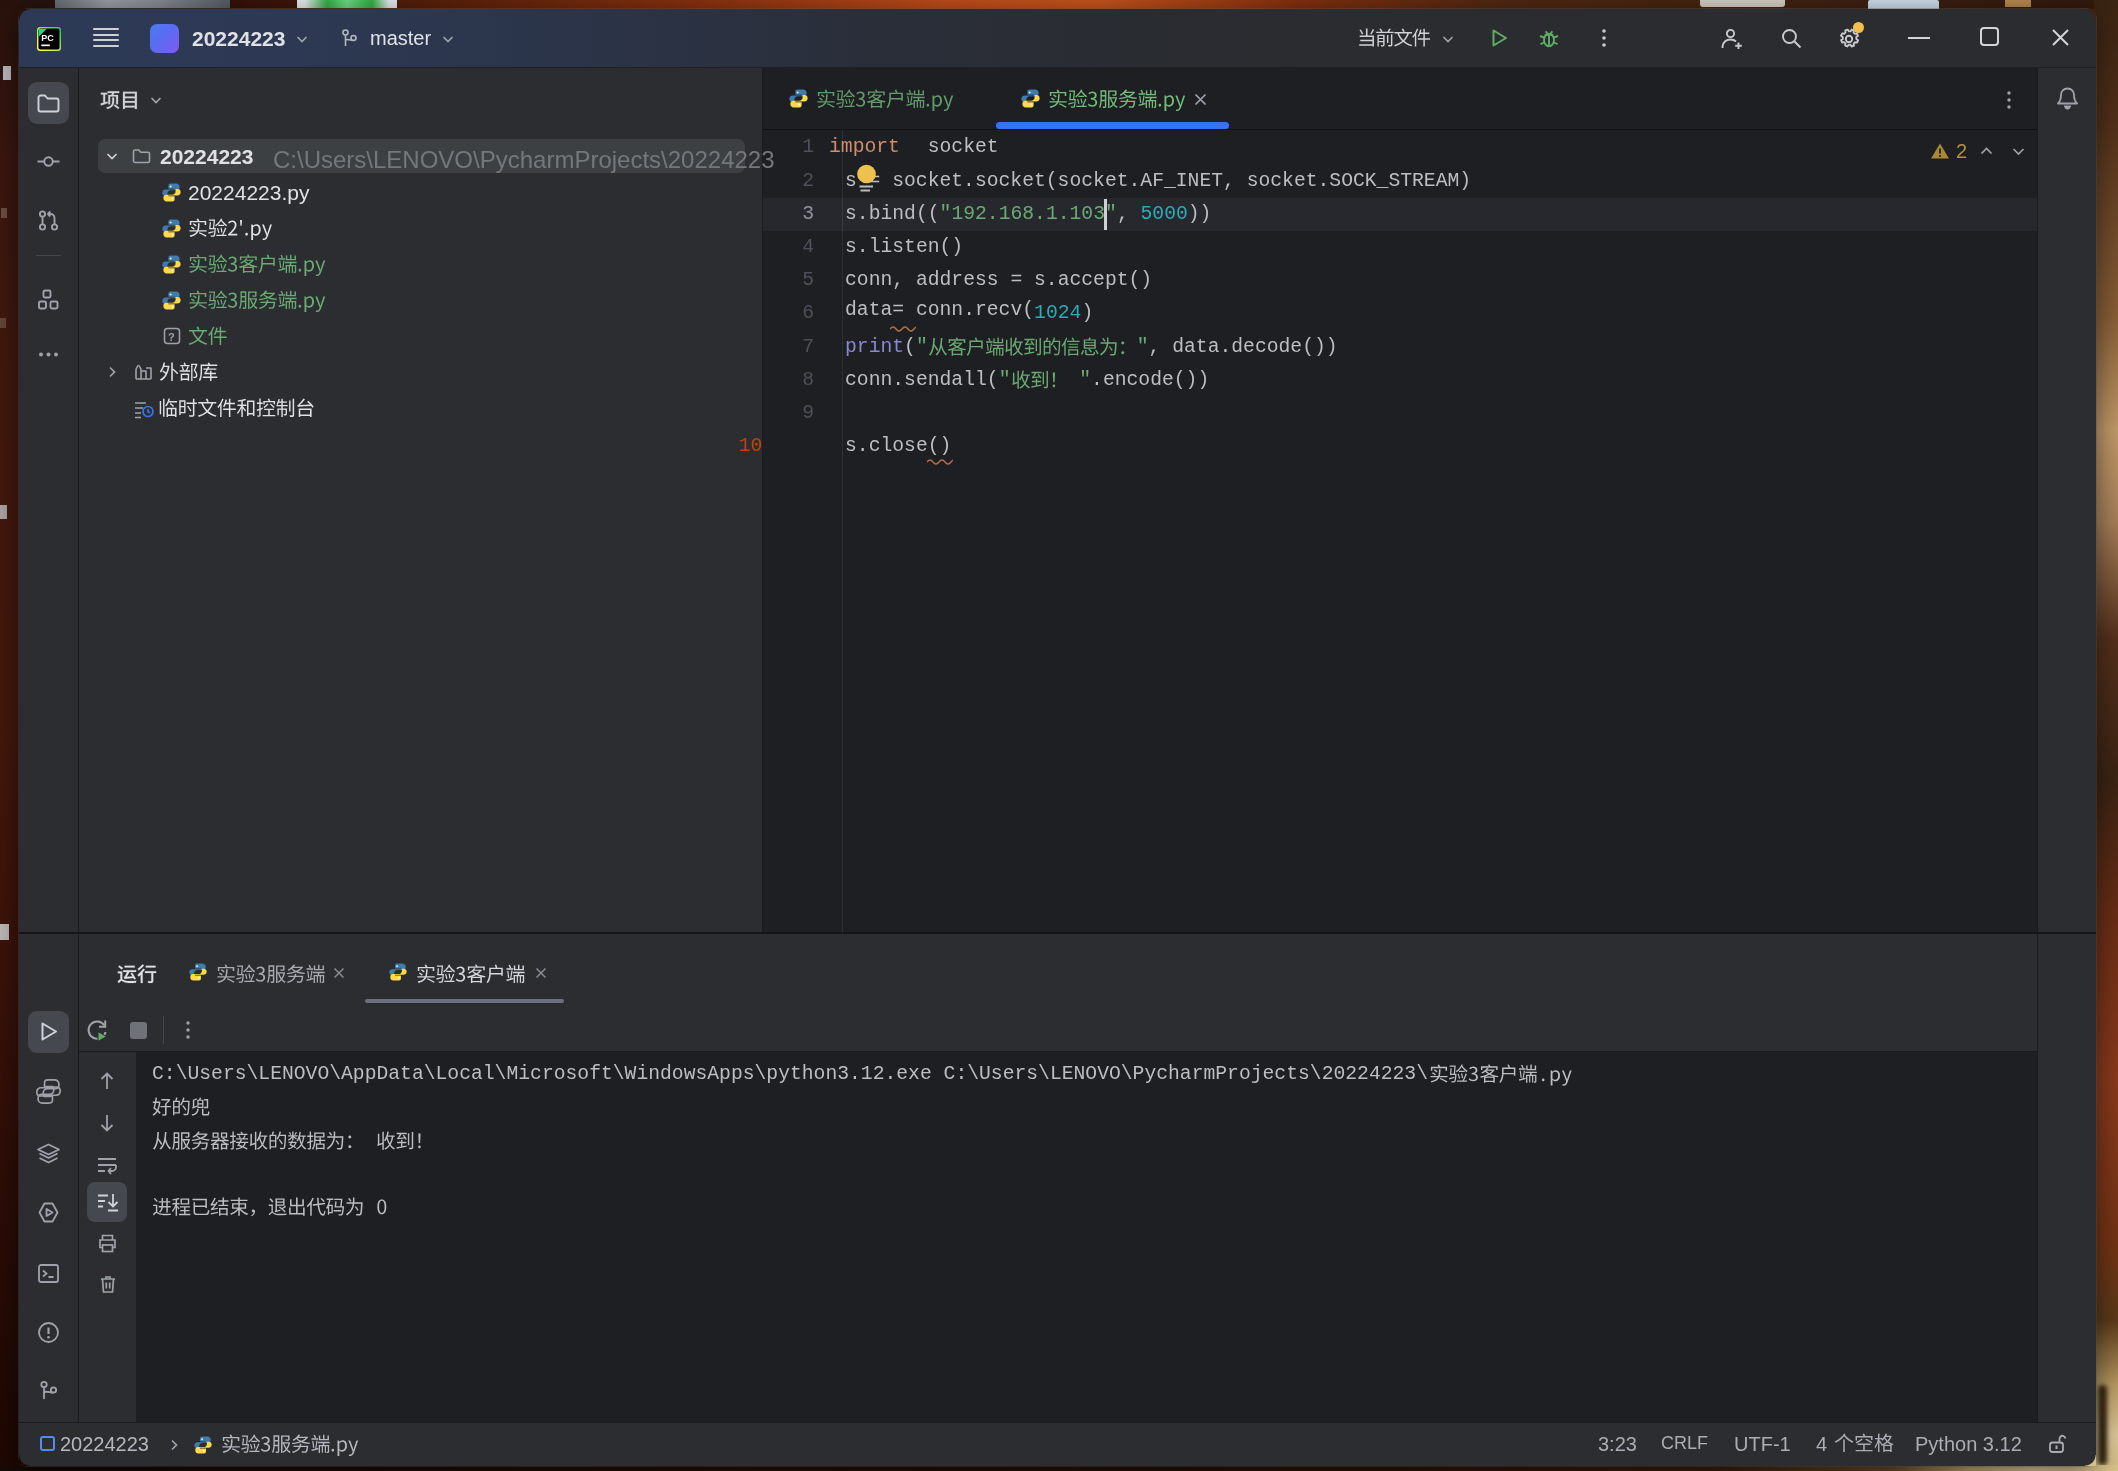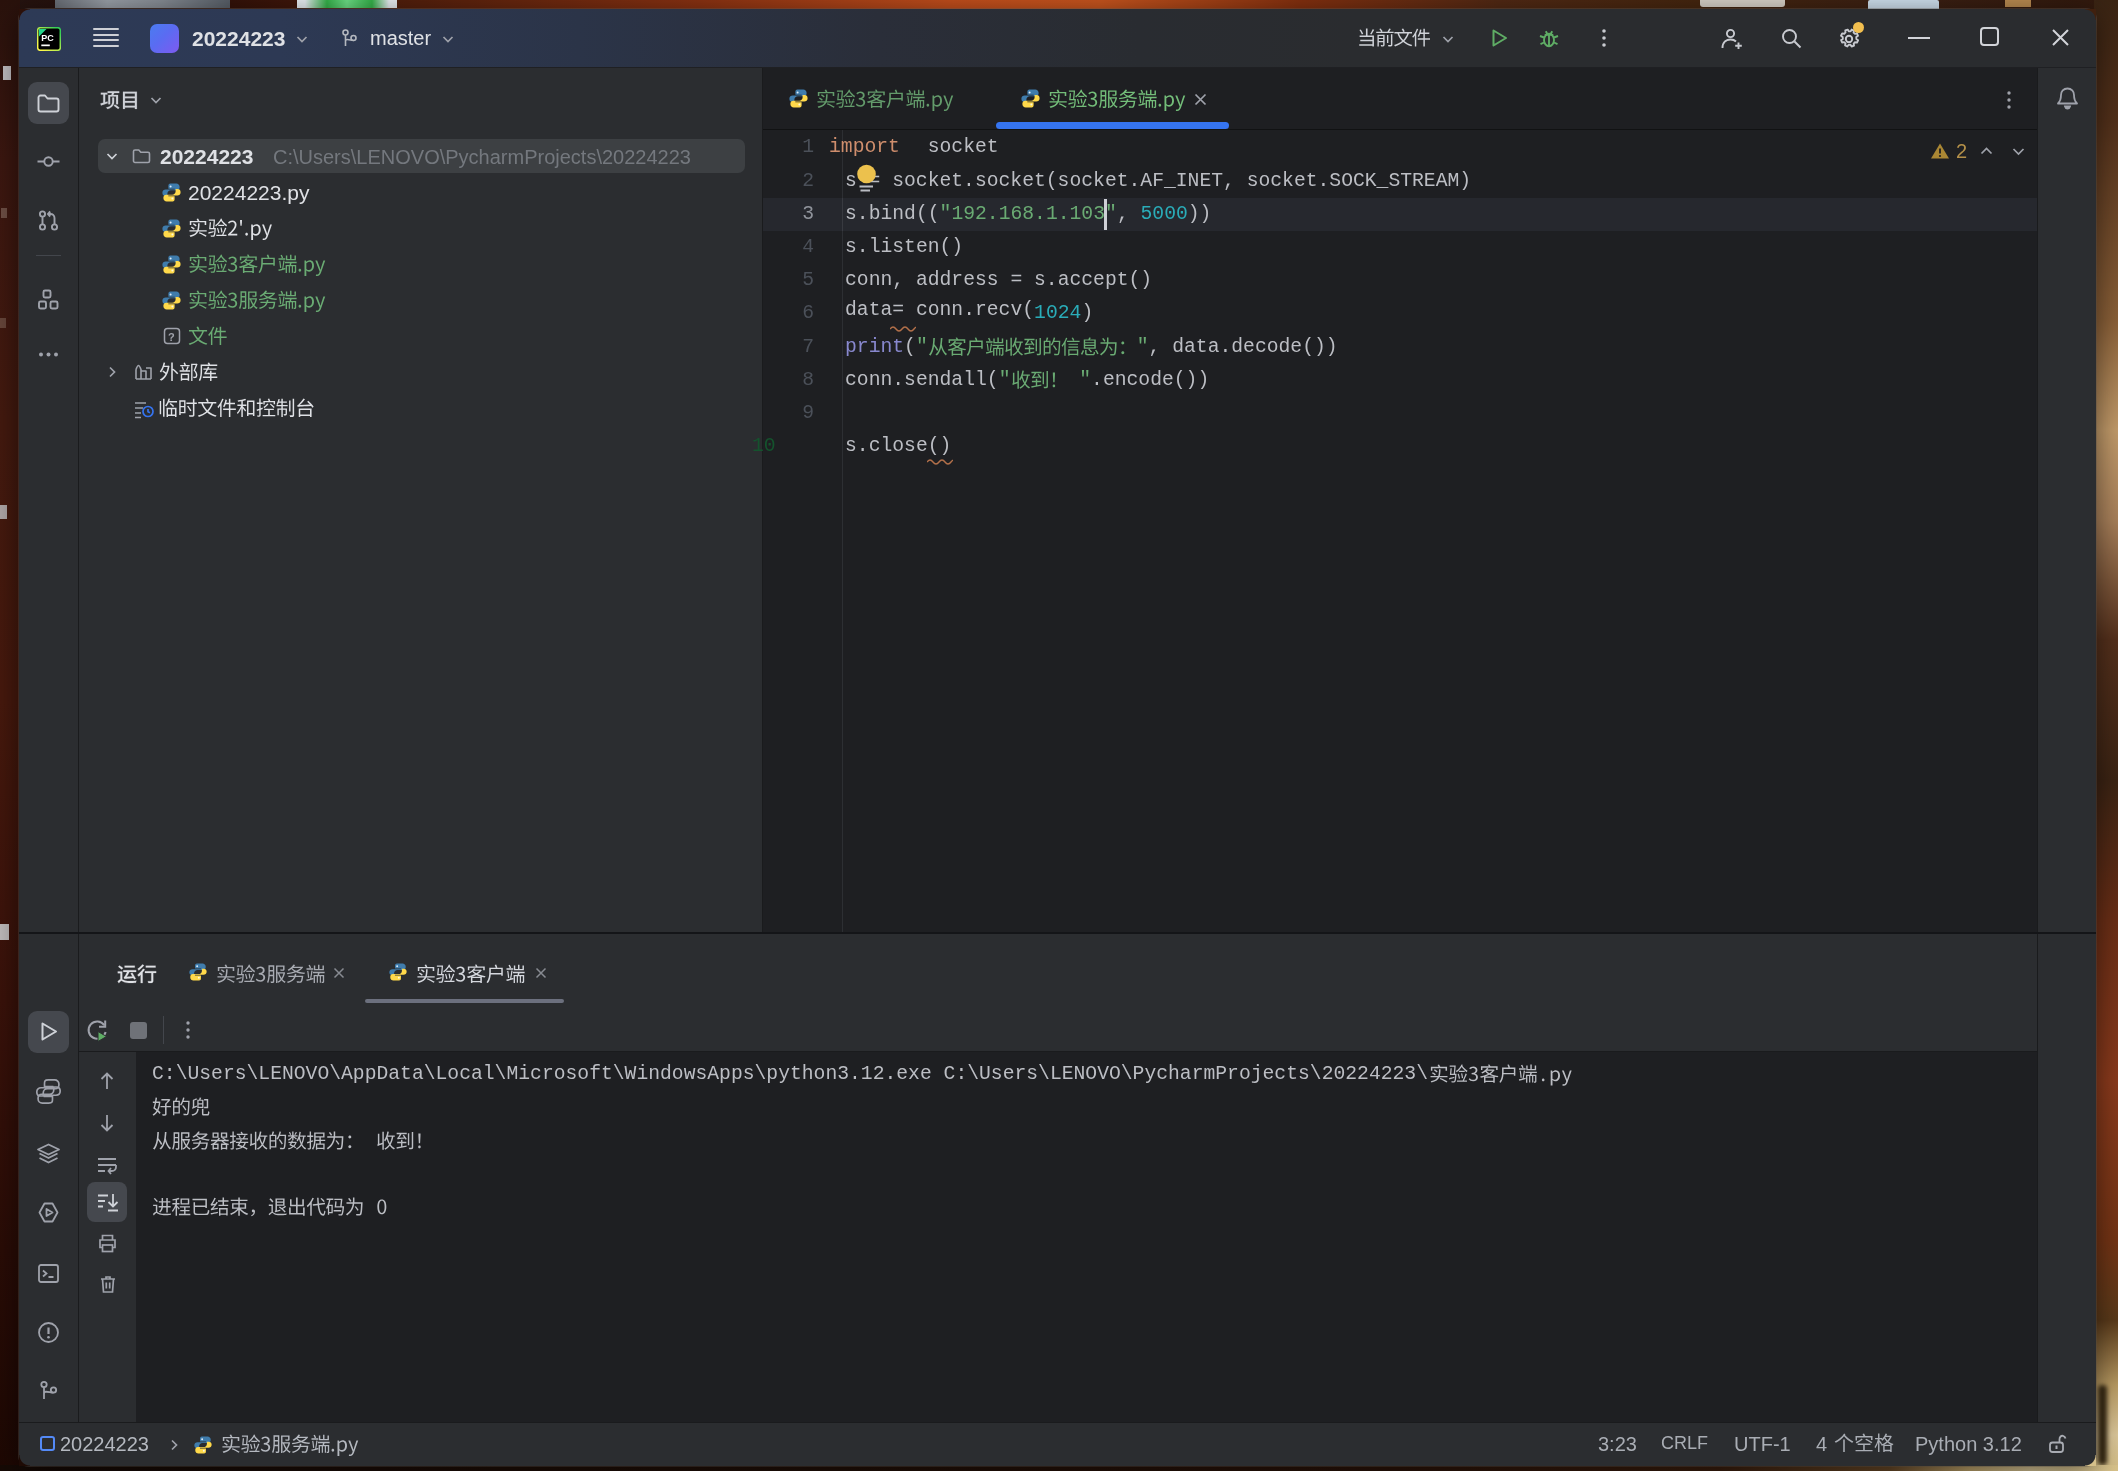--- a/index.html
+++ b/index.html
@@ -185,21 +185,21 @@
     <path d="M3.5 6 L8 10.5 L12.5 6"></path>
   </svg>
 <div class="abs" style="left:98px;top:139px;width:647px;height:34px;background:#3d4043;border-radius:7px"></div>
 <svg class="abs" style="left:104px;top:148px" width="16" height="16" viewBox="0 0 16 16" fill="none" stroke="#cfd2d8" stroke-width="1.7">
     <path d="M3.5 6 L8 10.5 L12.5 6"></path>
   </svg>
 <svg class="abs" style="left:131px;top:146px" width="21" height="21" viewBox="0 0 21 21" fill="none" stroke="#9fa2ab" stroke-width="1.6">
 <path d="M2.5 5.5 C2.5 4.7,3.2 4,4 4 L7.8 4 L9.8 6.3 L17 6.3 C17.8 6.3,18.5 7,18.5 7.8 L18.5 15 C18.5 15.8,17.8 16.5,17 16.5 L4 16.5 C3.2 16.5,2.5 15.8,2.5 15 Z" stroke-linejoin="round"></path>
   </svg>
 <div class="abs sans" style="left:160px;top:145px;font-size:21px;font-weight:bold;color:#dfe1e5">20224223</div>
-<div class="abs sans" style="left:273px;top:146px;font-size:20px;color:#74787e">C:\Users\LENOVO\PycharmProjects\20224223</div>
+<div class="abs sans" style="left:273px;top:146px;font-size:24px;color:#74787e">C:\Users\LENOVO\PycharmProjects\20224223</div>
 <svg class="abs" style="left:161px;top:182px" width="21" height="21" viewBox="0 0 21 21">
 <path d="M10.3 1.5 C7.2 1.5,7.4 2.9,7.4 4.7 L7.4 6.7 L13.7 6.7 L13.7 7.6 L4.7 7.6 C2.9 7.6,1.4 8.7,1.4 10.8 C1.4 12.9,2.6 14,4.4 14 L6.4 14 L6.4 11.6 C6.4 9.8,8 8.3,9.8 8.3 L15.9 8.3 C17.4 8.3,18.6 7,18.6 5.5 L18.6 4.7 C18.6 2.9,17.1 1.5,15.3 1.5 Z" fill="#3f7cac"></path>
 <path d="M10.7 19.5 C13.8 19.5,13.6 18.1,13.6 16.3 L13.6 14.3 L7.3 14.3 L7.3 13.4 L16.3 13.4 C18.1 13.4,19.6 12.3,19.6 10.2 C19.6 8.1,18.4 7,16.6 7 L14.6 7 L14.6 9.4 C14.6 11.2,13 12.7,11.2 12.7 L5.1 12.7 C3.6 12.7,2.4 14,2.4 15.5 L2.4 16.3 C2.4 18.1,3.9 19.5,5.7 19.5 Z" fill="#ffd94a"></path>
 <circle cx="9.6" cy="4.4" r="1" fill="#dfeefb"></circle>
     <circle cx="11.4" cy="16.6" r="1" fill="#fff8dc"></circle>
   </svg>
 <div class="abs sans" style="left:188px;top:181px;font-size:21px;color:#dfe1e5">20224223.py</div>
 <svg class="abs" style="left:161px;top:218px" width="21" height="21" viewBox="0 0 21 21">
 <path d="M10.3 1.5 C7.2 1.5,7.4 2.9,7.4 4.7 L7.4 6.7 L13.7 6.7 L13.7 7.6 L4.7 7.6 C2.9 7.6,1.4 8.7,1.4 10.8 C1.4 12.9,2.6 14,4.4 14 L6.4 14 L6.4 11.6 C6.4 9.8,8 8.3,9.8 8.3 L15.9 8.3 C17.4 8.3,18.6 7,18.6 5.5 L18.6 4.7 C18.6 2.9,17.1 1.5,15.3 1.5 Z" fill="#3f7cac"></path>
 <path d="M10.7 19.5 C13.8 19.5,13.6 18.1,13.6 16.3 L13.6 14.3 L7.3 14.3 L7.3 13.4 L16.3 13.4 C18.1 13.4,19.6 12.3,19.6 10.2 C19.6 8.1,18.4 7,16.6 7 L14.6 7 L14.6 9.4 C14.6 11.2,13 12.7,11.2 12.7 L5.1 12.7 C3.6 12.7,2.4 14,2.4 15.5 L2.4 16.3 C2.4 18.1,3.9 19.5,5.7 19.5 Z" fill="#ffd94a"></path>
@@ -346,21 +346,21 @@
 <div class="abs" style="left:842px;top:197.8px;width:1px;height:33px;background:#383a40"></div>
 <div class="abs mono" style="left:763px;top:131.4px;width:51px;text-align:right;color:#4b5059">1</div>
 <div class="abs mono" style="left:763px;top:164.6px;width:51px;text-align:right;color:#4b5059">2</div>
 <div class="abs mono" style="left:763px;top:197.8px;width:51px;text-align:right;color:#8f939b">3</div>
 <div class="abs mono" style="left:763px;top:231.0px;width:51px;text-align:right;color:#4b5059">4</div>
 <div class="abs mono" style="left:763px;top:264.2px;width:51px;text-align:right;color:#4b5059">5</div>
 <div class="abs mono" style="left:763px;top:297.4px;width:51px;text-align:right;color:#4b5059">6</div>
 <div class="abs mono" style="left:763px;top:330.6px;width:51px;text-align:right;color:#4b5059">7</div>
 <div class="abs mono" style="left:763px;top:363.8px;width:51px;text-align:right;color:#4b5059">8</div>
 <div class="abs mono" style="left:763px;top:397.0px;width:51px;text-align:right;color:#4b5059">9</div>
-<div class="abs mono" style="left:752px;top:430.2px;width:51px;text-align:left;color:#14532d">10</div>
+<div class="abs mono" style="left:725px;top:430.2px;width:51px;text-align:center;color:#c2410c">10</div>
 <div class="abs mono" style="left:829px;top:131.4px;color:#cf8e6d">import</div>
 <div class="abs mono" style="left:915.9px;top:131.4px;color:#bcbec4">&nbsp;socket</div>
 <div class="abs mono" style="left:845px;top:164.6px;color:#bcbec4">s</div>
 <div class="abs mono" style="left:868.6px;top:164.6px;color:#bcbec4">= socket.socket(socket.AF_INET, socket.SOCK_STREAM)</div>
 <svg class="abs" style="left:852px;top:160px" width="30" height="36" viewBox="0 0 30 36">
 <circle cx="14.5" cy="14" r="9.3" fill="#ecc14d"></circle>
     <path d="M7.5 26.5 L21 26.5 M8.5 30.5 L18 30.5" stroke="#b9bcc2" stroke-width="2.2"></path>
   </svg>
 <div class="abs mono" style="left:845.0px;top:197.8px;color:#bcbec4">s.bind((</div>
 <div class="abs mono" style="left:939.6px;top:197.8px;color:#6aab73">"192.168.1.103"</div>

